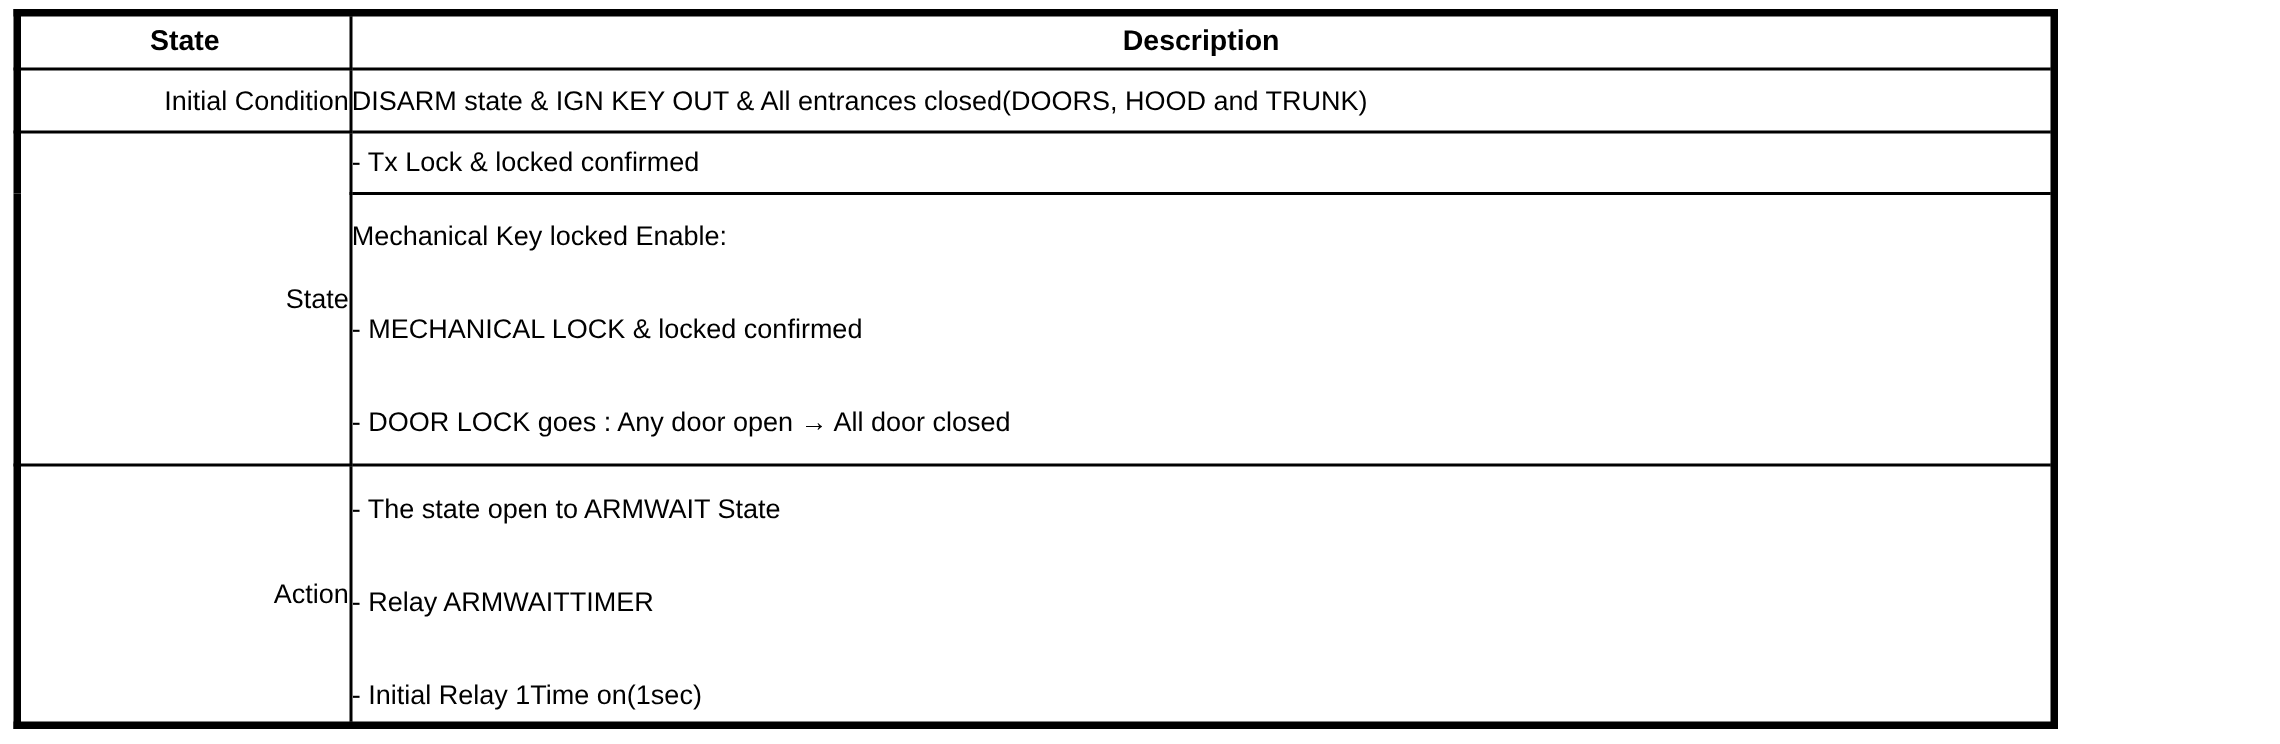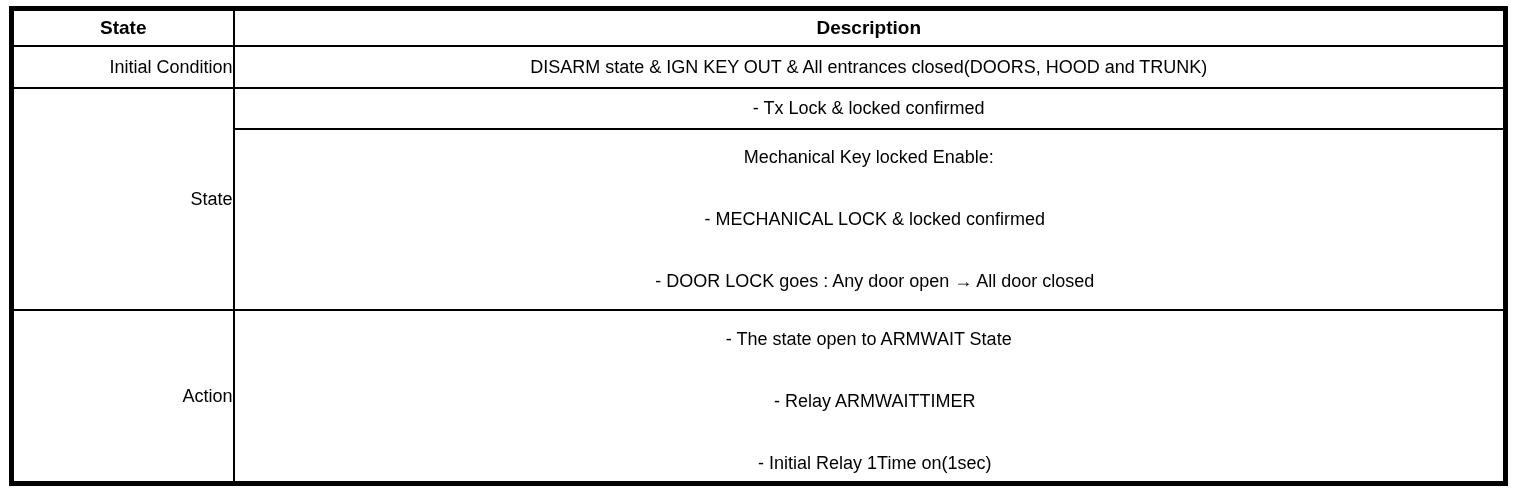--- a/index.html
+++ b/index.html
@@ -13,21 +13,21 @@
     color: #000000;
   }
   .table-wrap {
     position: absolute;
     left: 9px;
     top: 6px;
   }
   table.state-table {
     border-collapse: collapse;
     table-layout: fixed;
-    width: 1499px;
+    width: 1363px;
     border: 5px solid #000000;
   }
   .state-table th,
   .state-table td {
     border: 2px solid #000000;
     padding: 0;
     font-size: 18px;
     line-height: 22px;
     vertical-align: middle;
     overflow: hidden;
@@ -43,30 +43,30 @@
   .r-ev2     { height: 181px; }
   .r-action  { height: 174px; }
   .label-cell {
     text-align: right;
   }
   .label-top {
     vertical-align: top;
     padding-top: 9px;
   }
   .desc-cell {
-    text-align: center;
+    text-align: left;
     padding-left: 8px;
   }
   .desc-multi {
     vertical-align: top;
     padding-top: 12px;
     padding-bottom: 10px;
   }
   .line { white-space: nowrap; }
-  .line + .line { margin-top: 40px; padding-left: 12px; }
+  .line + .line { margin-top: 40px; }
 </style>
 </head>
 <body>
 
 <div class="table-wrap">
   <table class="state-table">
     <colgroup>
       <col style="width:222px">
       <col>
     </colgroup>

